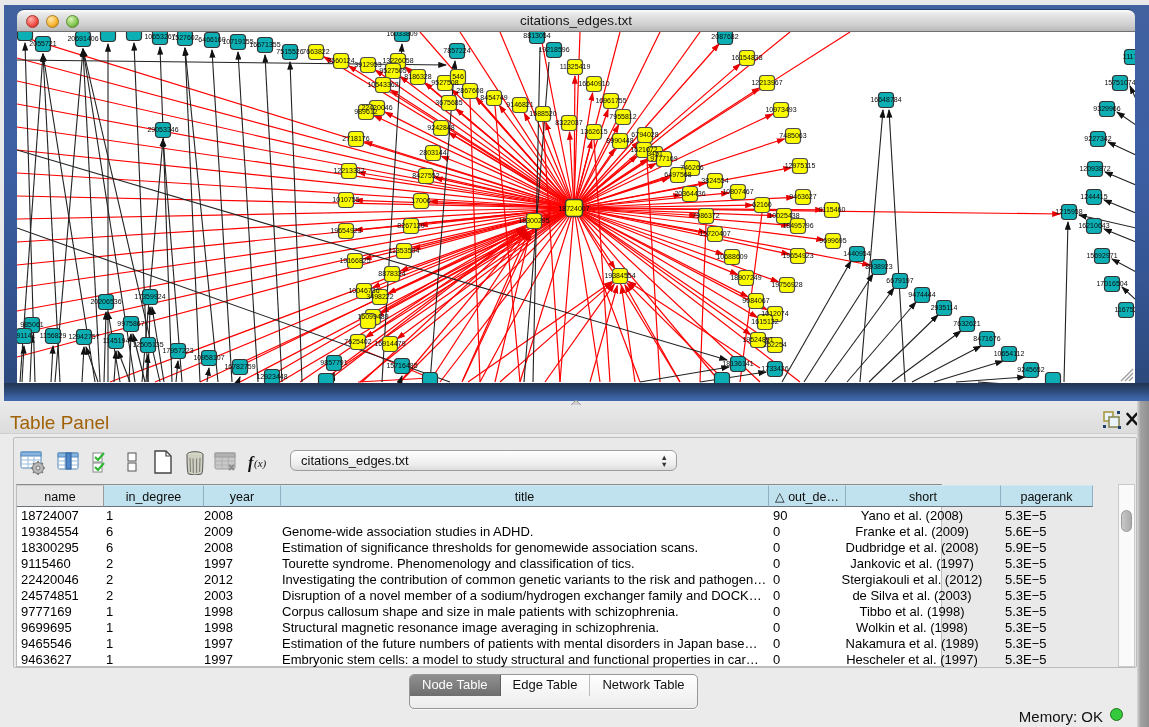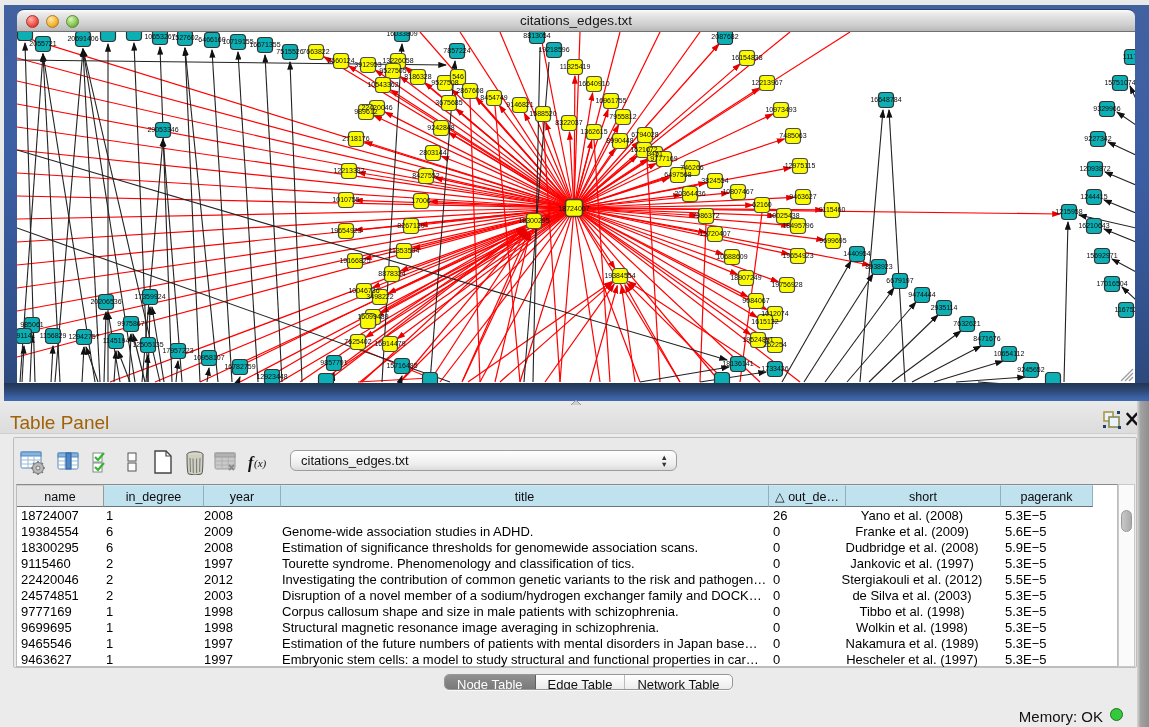--- a/index.html
+++ b/index.html
@@ -12,30 +12,30 @@
 .tl{position:absolute;top:5px;width:13px;height:13px;border-radius:50%}
 #canvas{position:absolute;left:17px;top:32px;width:1118px;height:351px;background:#fff}
 #tpanel{position:absolute;left:0;top:401px;width:1149px;height:326px;background:#ebebeb}
 #tpanel .hdrstrip{position:absolute;left:0;top:0;width:1149px;height:4px;background:#f6f6f6;border-bottom:1px solid #d6d6d6}
 #tpanel .tp{position:absolute;left:10px;top:11px;font-size:19px;color:#a16207}
 #tpbar{position:absolute;left:0;top:0;width:1149px;height:33px;background:linear-gradient(180deg,#eaeaea,#dcdcdc);border-bottom:1px solid #cfcfcf}
 #panel{position:absolute;left:13px;top:437px;width:1124px;height:231px;background:#e9e9e9;border:1px solid #bdbdbd;border-radius:2px}
 #drop{position:absolute;left:290px;top:450px;width:387px;height:21px;border:1px solid #9d9d9d;border-radius:6px;
  background:linear-gradient(180deg,#ffffff,#ededed 70%,#dcdcdc);font-size:13px;color:#111;line-height:19px;padding-left:10px}
 #drop .ar{position:absolute;right:8px;top:2.5px;font-size:7.5px;color:#333;line-height:7.5px;text-align:center}
-#tbl{position:absolute;left:16px;top:484px;width:1102px;height:183px;background:#fff;border:1px solid #bcbcbc;border-top:1px solid #8a8a8a;font-size:13px}
+#tbl{position:absolute;left:16px;top:484px;width:926px;height:183px;background:#fff;border:1px solid #bcbcbc;border-top:1px solid #8a8a8a;font-size:13px}
 .hc{position:absolute;top:0;height:22px;background:#c0e2ee;border-right:1px solid #8fb0c2;border-bottom:1px solid #6a737a;border-top:1px solid #cfe8f2;
  text-align:center;font-size:12.5px;color:#0c0c0c;line-height:22px}
 .hg{background:#e7e7e7;border-right:1px solid #9a9a9a;border-bottom:1px solid #6a737a;border-top:1px solid #d0d0d0}
 .tr{position:absolute;left:0;width:100%;height:16px;line-height:16px;color:#000}
 .tr span{position:absolute;white-space:nowrap}
 .ct{text-align:center}
 #sbar{position:absolute;left:1118px;top:484px;width:17px;height:183px;background:#fafafa;border:1px solid #c9c9c9}
 #sbar .th{position:absolute;left:2px;top:25px;width:11px;height:22px;border-radius:6px;background:linear-gradient(90deg,#c8c8c8,#ababab);border:1px solid #999}
-#tabs{position:absolute;left:444px;top:674px;height:16px;border:1px solid #979797;border-radius:5px;overflow:hidden;
+#tabs{position:absolute;left:409px;top:674px;height:35px;border:1px solid #979797;border-radius:5px;overflow:hidden;
  background:linear-gradient(180deg,#fff,#ececec);box-shadow:0 1px 0 rgba(255,255,255,.7)}
 #tabs span{display:inline-block;height:21px;line-height:20px;font-size:13px;color:#111;padding:0 12px;border-right:1px solid #bbb;vertical-align:top}
 #tabs span.sel{background:linear-gradient(180deg,#909090,#6e6e6e);color:#fff;border-right:1px solid #5f5f5f}
 #mem{position:absolute;right:46px;top:708px;font-size:15px;color:#111}
 #dot{position:absolute;left:1110px;top:708px;width:13px;height:13px;border-radius:50%;background:#35c93c;border:1.5px solid #1c741c}
 #redge{position:absolute;left:1137px;top:401px;width:12px;height:326px;background:linear-gradient(90deg,#d7d7d7,#a2a2a2 30%,#8f8f8f)}
 #handle{position:absolute;left:570px;top:400px;width:12px;height:5px}
 </style></head><body>
 <div id="desk"></div>
 <div id="bstrip"></div>
@@ -639,21 +639,21 @@
     <div class="hc" style="left:87px;width:100px">in_degree</div>
     <div class="hc" style="left:187px;width:77px">year</div>
     <div class="hc" style="left:264px;width:488px">title</div>
     <div class="hc" style="left:752px;width:77px">△ out_de…</div>
     <div class="hc" style="left:829px;width:155px">short</div>
     <div class="hc" style="left:984px;width:92px">pagerank</div>
     <div class="tr" style="top:23px">
       <span style="left:4px">18724007</span>
       <span style="left:89px">1</span>
       <span style="left:187px">2008</span>
-      <span style="left:756px">26</span>
+      <span style="left:756px">90</span>
       <span class="ct" style="left:820px;width:150px">Yano et al. (2008)</span>
       <span style="left:988px">5.3E−5</span>
     </div>
     <div class="tr" style="top:39px">
       <span style="left:4px">19384554</span>
       <span style="left:89px">6</span>
       <span style="left:187px">2009</span>
       <span style="left:265px">Genome‑wide association studies in ADHD.</span>
       <span style="left:756px">0</span>
       <span class="ct" style="left:820px;width:150px">Franke et al. (2009)</span>

